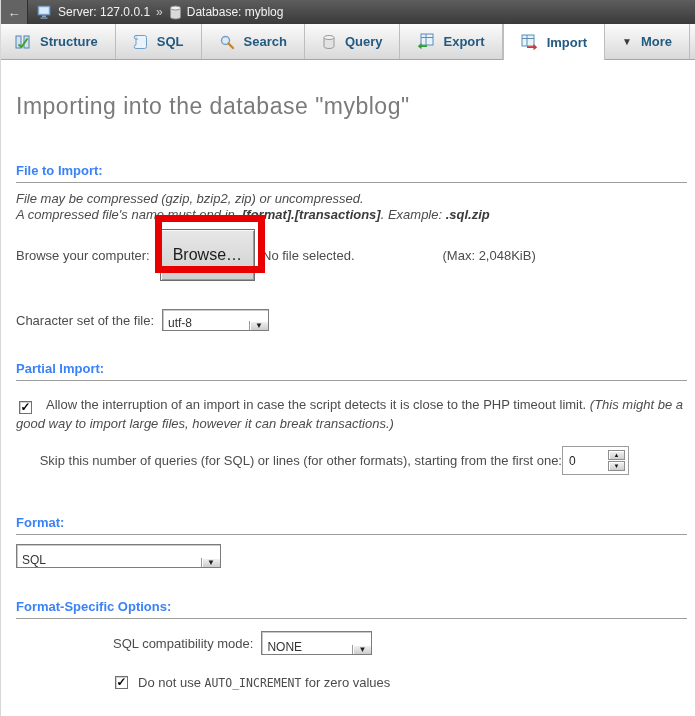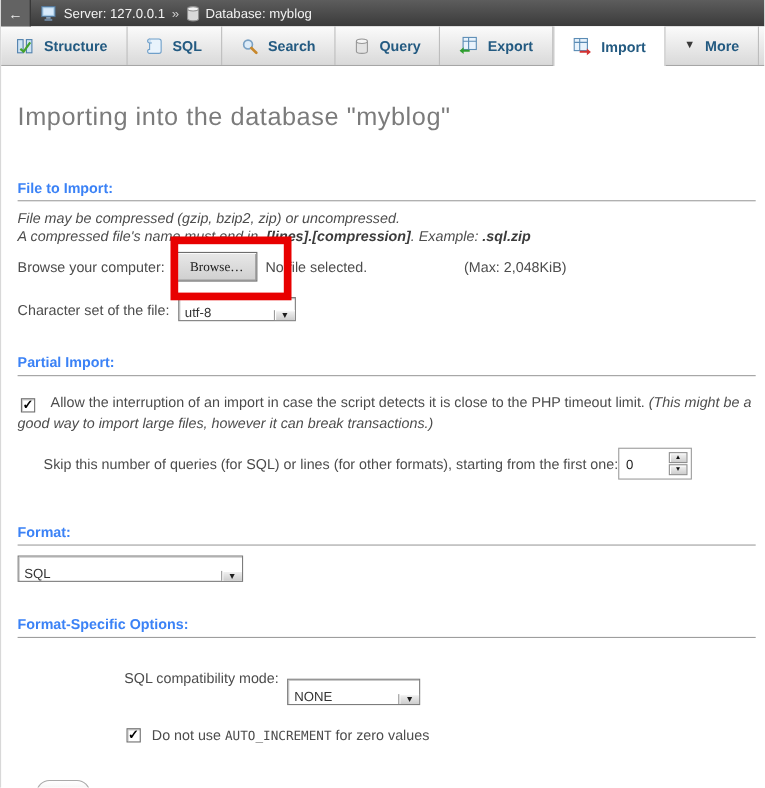--- a/index.html
+++ b/index.html
@@ -49,43 +49,43 @@
     margin-top:43px; font-size:13px; font-weight:bold; color:#3b82f6;
     border-bottom:1px solid #9e9e9e; padding-bottom:4px;
   }
   .sect.tight { margin-top:30px; }
   .para { margin-top:8px; line-height:16px;font-style:italic; }
   .b { font-weight:bold; color:#3c3c3c; }
   
   .row { display:flex; align-items:center; margin-top:6px; }
   .row label { margin-right:8px; }
   .browse-btn {
-    margin-left:2px; padding:5px 12px; font-size:12px; color:#1c1c1c;
+    margin-left:2px; padding:16px 12px; font-size:16px; color:#1c1c1c;
     background:linear-gradient(#e8e8e8,#cfcfcf);
     border:1px solid #6d6d6d;
     box-shadow:inset 1px 1px 0 #fafafa, inset -1px -1px 0 #9a9a9a;
-    cursor:pointer; font-family:Liberation Serif, serif;
+    cursor:pointer; font-family:Liberation Sans, sans-serif;
   }
   .nofile { margin-left:7px; }
   .maxsize { margin-left:88px; }
   
   .wsel {
     display:inline-flex; align-items:flex-end; background:#fff;
     border:1px solid #7c7c7c; height:22px; cursor:pointer;
     box-shadow:inset 1px 1px 0 #c9c9c9;
   }
   .wsel .val { display:flex; align-items:center; padding:0 5px; font-size:12px; color:#333; }
   .wsel .btn {
     width:19px; display:flex; align-items:center; justify-content:center;
     background:linear-gradient(#f4f4f4,#cdcdcd); border-left:1px solid #9a9a9a;
     box-shadow:inset 1px 1px 0 #fff; font-size:8px; color:#1d1d1d;
   }
   .wsel.charset { width:107px; } .wsel.charset .val { flex:1; }
   .wsel.fmt { width:205px; height:24px; } .wsel.fmt .val { flex:1; }
-  .wsel.compat { width:121px; height:24px;margin-top:25px; } .wsel.compat .val { flex:1; }
+  .wsel.compat { width:111px; height:24px; } .wsel.compat .val { flex:1; }
   
   .cb {
     display:inline-flex; align-items:center; justify-content:center;
     width:13px; height:13px; background:#fff; border:1px solid #6f6f6f;
     box-shadow:inset 1px 1px 0 #cfcfcf; cursor:pointer; flex:none;
     font-size:12px; line-height:11px; color:#000; font-weight:bold;
     vertical-align:-2px;
   }
   .allow { margin-top:14px; line-height:19px; padding-right:2px; }
   .allow .cb { margin-right:14px; margin-left:3px; }
@@ -219,31 +219,31 @@
     <span>More</span>
   </div>
 </div>
 
 <div class="content">
   <h1>Importing into the database "myblog"</h1>
 
   <div class="sect">File to Import:</div>
   <div class="para">
     <span>File may be compressed (gzip, bzip2, zip) or uncompressed.</span><br>
-    <span>A compressed file's name must end in </span><span class="b">.[lines].[compression]</span><span>. Example: </span><span class="b">.sql.zip</span>
+    <span>A compressed file's name must end in </span><span class="b">.[format].[transactions]</span><span>. Example: </span><span class="b">.sql.zip</span>
   </div>
 
   <div class="row">
     <label>Browse your computer:</label>
     <button class="browse-btn">Browse…</button>
     <span class="nofile">No file selected.</span>
     <span class="maxsize">(Max: 2,048KiB)</span>
   </div>
 
-  <div class="row" style="margin-top:14px">
+  <div class="row" style="margin-top:28px">
     <label>Character set of the file:</label>
     <div class="wsel charset">
       <span class="val">utf-8</span>
       <span class="btn">▼</span>
     </div>
   </div>
 
   <div class="sect tight">Partial Import:</div>
   <div class="allow">
     <span class="cb">

